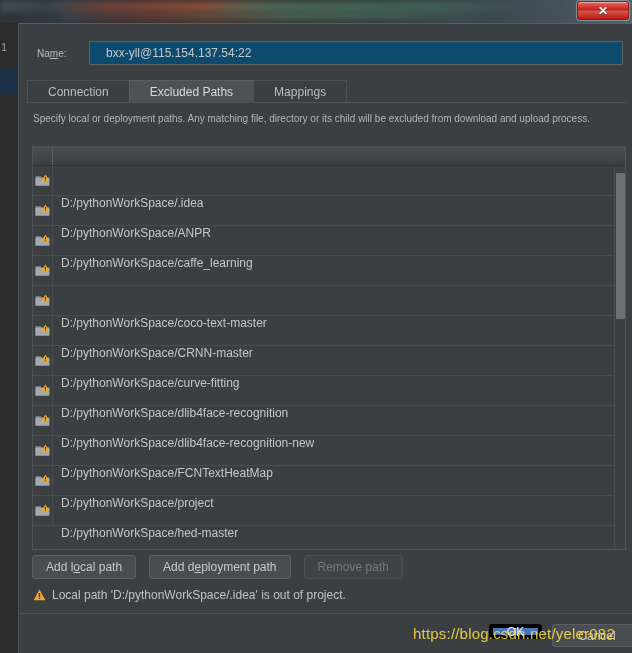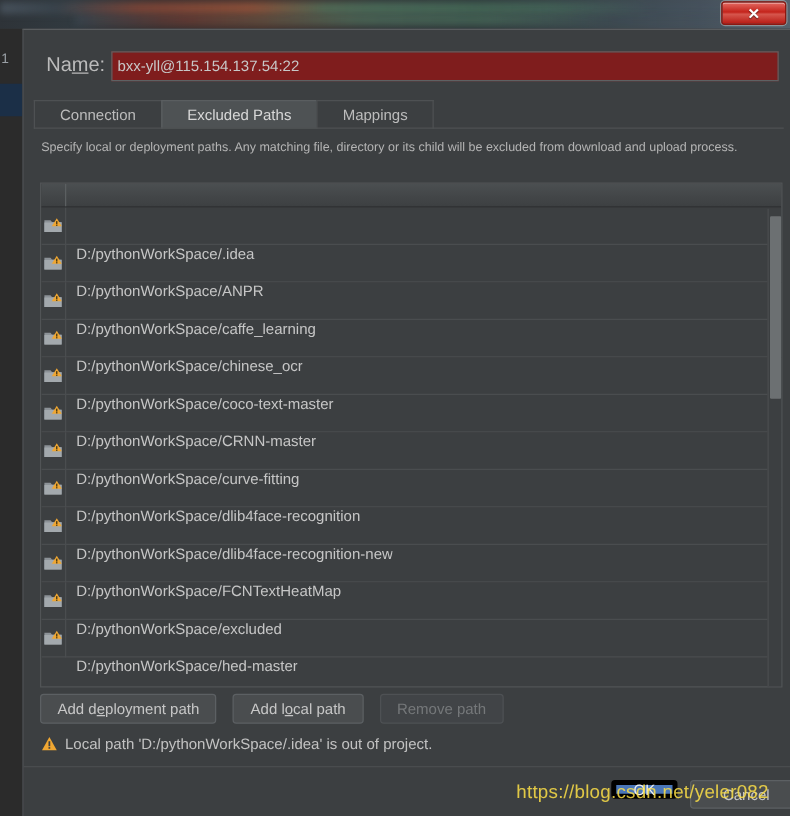--- a/index.html
+++ b/index.html
@@ -113,35 +113,35 @@
   .name-row {
     position: absolute;
     left: 0; top: 16px;
     width: 614px; height: 26px;
     display: flex;
     align-items: center;
   }
   .name-label {
     width: 70px;
     padding-left: 18px;
-    font-size: 16px;
+    font-size: 10px;
     color: #bbbbbb;
     white-space: nowrap;
   }
   .name-label u { text-decoration: underline; }
   .name-input {
     flex: 1;
     margin-right: 10px;
     height: 24px;
-    background: #7f1d1d;
+    background: #0c4a6e;
     border: 1px solid #5e6163;
     color: #c8c8c8;
     font-size: 12px;
     font-family: "Liberation Sans", sans-serif;
-    padding: 0 4px;
+    padding: 0 16px;
     line-height: 22px;
     outline: none;
   }
 
   
   .tabs {
     position: absolute;
     left: 8px; top: 55px;
     width: 600px; height: 24px;
     display: flex;
@@ -437,21 +437,20 @@
             <div class="row">
               <div class="row-icon-cell">
                 <svg class="folder-icon" width="15" height="13" viewBox="0 0 15 13">
                   <path d="M0.5 2.2 L5.4 2.2 L6.6 3.6 L14.3 3.6 L14.3 11.6 L0.5 11.6 Z" fill="#8b9196"></path>
                   <path d="M0.5 3.9 L14.3 3.9 L14.3 11.6 L0.5 11.6 Z" fill="#a3a9ad"></path>
                   <path d="M10.4 0.6 L14.4 7.0 L6.4 7.0 Z" fill="#f0a732"></path>
                   <rect x="9.85" y="2.9" width="1.1" height="2.4" fill="#4a3a14"></rect>
                   <rect x="9.85" y="5.7" width="1.1" height="1.0" fill="#4a3a14"></rect>
                 </svg>
               </div>
-              <div class="row-label">D:/pythonWorkSpace/chinese_ocr</div>
             </div>
             <div class="row">
               <div class="row-icon-cell">
                 <svg class="folder-icon" width="15" height="13" viewBox="0 0 15 13">
                   <path d="M0.5 2.2 L5.4 2.2 L6.6 3.6 L14.3 3.6 L14.3 11.6 L0.5 11.6 Z" fill="#8b9196"></path>
                   <path d="M0.5 3.9 L14.3 3.9 L14.3 11.6 L0.5 11.6 Z" fill="#a3a9ad"></path>
                   <path d="M10.4 0.6 L14.4 7.0 L6.4 7.0 Z" fill="#f0a732"></path>
                   <rect x="9.85" y="2.9" width="1.1" height="2.4" fill="#4a3a14"></rect>
                   <rect x="9.85" y="5.7" width="1.1" height="1.0" fill="#4a3a14"></rect>
                 </svg>
@@ -521,21 +520,21 @@
             <div class="row">
               <div class="row-icon-cell">
                 <svg class="folder-icon" width="15" height="13" viewBox="0 0 15 13">
                   <path d="M0.5 2.2 L5.4 2.2 L6.6 3.6 L14.3 3.6 L14.3 11.6 L0.5 11.6 Z" fill="#8b9196"></path>
                   <path d="M0.5 3.9 L14.3 3.9 L14.3 11.6 L0.5 11.6 Z" fill="#a3a9ad"></path>
                   <path d="M10.4 0.6 L14.4 7.0 L6.4 7.0 Z" fill="#f0a732"></path>
                   <rect x="9.85" y="2.9" width="1.1" height="2.4" fill="#4a3a14"></rect>
                   <rect x="9.85" y="5.7" width="1.1" height="1.0" fill="#4a3a14"></rect>
                 </svg>
               </div>
-              <div class="row-label">D:/pythonWorkSpace/excluded</div>
+              <div class="row-label">D:/pythonWorkSpace/project</div>
             </div>
             <div class="row">
               <div class="row-icon-cell">
                 <svg class="folder-icon" width="15" height="13" viewBox="0 0 15 13">
                   <path d="M0.5 2.2 L5.4 2.2 L6.6 3.6 L14.3 3.6 L14.3 11.6 L0.5 11.6 Z" fill="#8b9196"></path>
                   <path d="M0.5 3.9 L14.3 3.9 L14.3 11.6 L0.5 11.6 Z" fill="#a3a9ad"></path>
                   <path d="M10.4 0.6 L14.4 7.0 L6.4 7.0 Z" fill="#f0a732"></path>
                   <rect x="9.85" y="2.9" width="1.1" height="2.4" fill="#4a3a14"></rect>
                   <rect x="9.85" y="5.7" width="1.1" height="1.0" fill="#4a3a14"></rect>
                 </svg>
@@ -543,28 +542,28 @@
               <div class="row-label">D:/pythonWorkSpace/hed-master</div>
             </div>
           </div>
         <div class="vscroll">
           <div class="vthumb"></div>
         </div>
       </div>
 
       <div class="action-row">
         <div class="btn">
+          <span>Add l</span>
+            <u>o</u>
+            <span>cal path</span>
+        </div>
+        <div class="btn">
           <span>Add d</span>
             <u>e</u>
             <span>ployment path</span>
-        </div>
-        <div class="btn">
-          <span>Add l</span>
-            <u>o</u>
-            <span>cal path</span>
         </div>
         <div class="btn disabled">Remove path</div>
       </div>
 
       <div class="warning-row">
         <svg width="13" height="12" viewBox="0 0 13 12">
           <path d="M6.5 0.6 L12.4 11.2 L0.6 11.2 Z" fill="#f0a732"></path>
           <rect x="5.8" y="4" width="1.4" height="4" fill="#3c3f41"></rect>
           <rect x="5.8" y="8.7" width="1.4" height="1.3" fill="#3c3f41"></rect>
         </svg>

